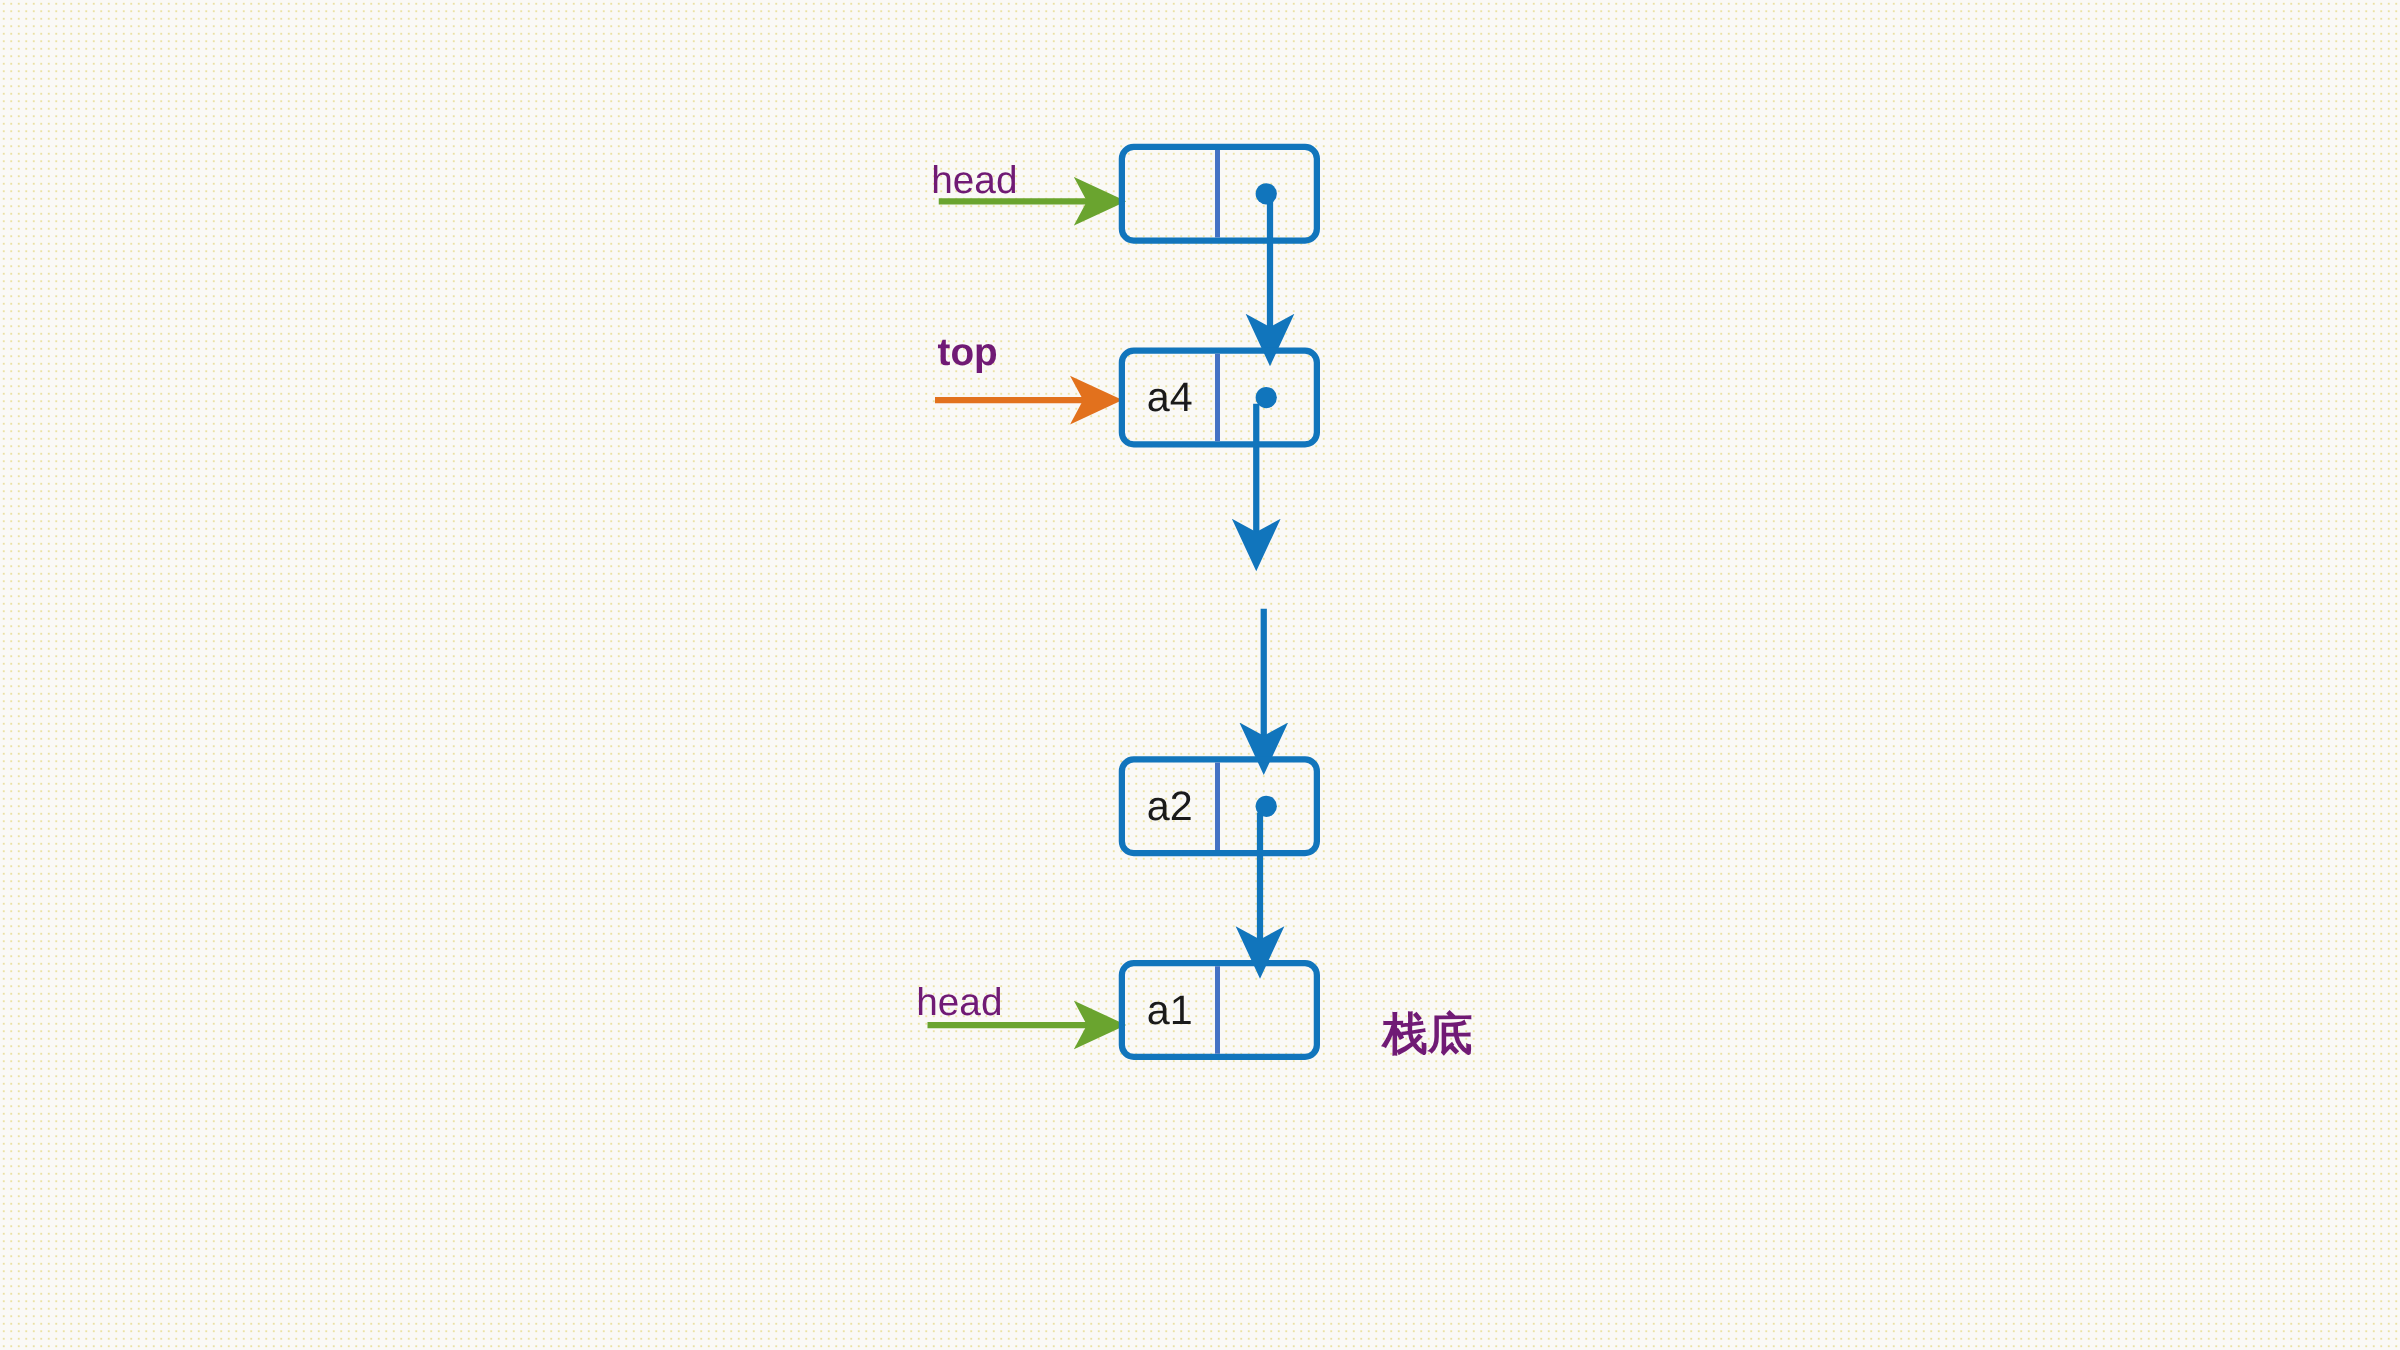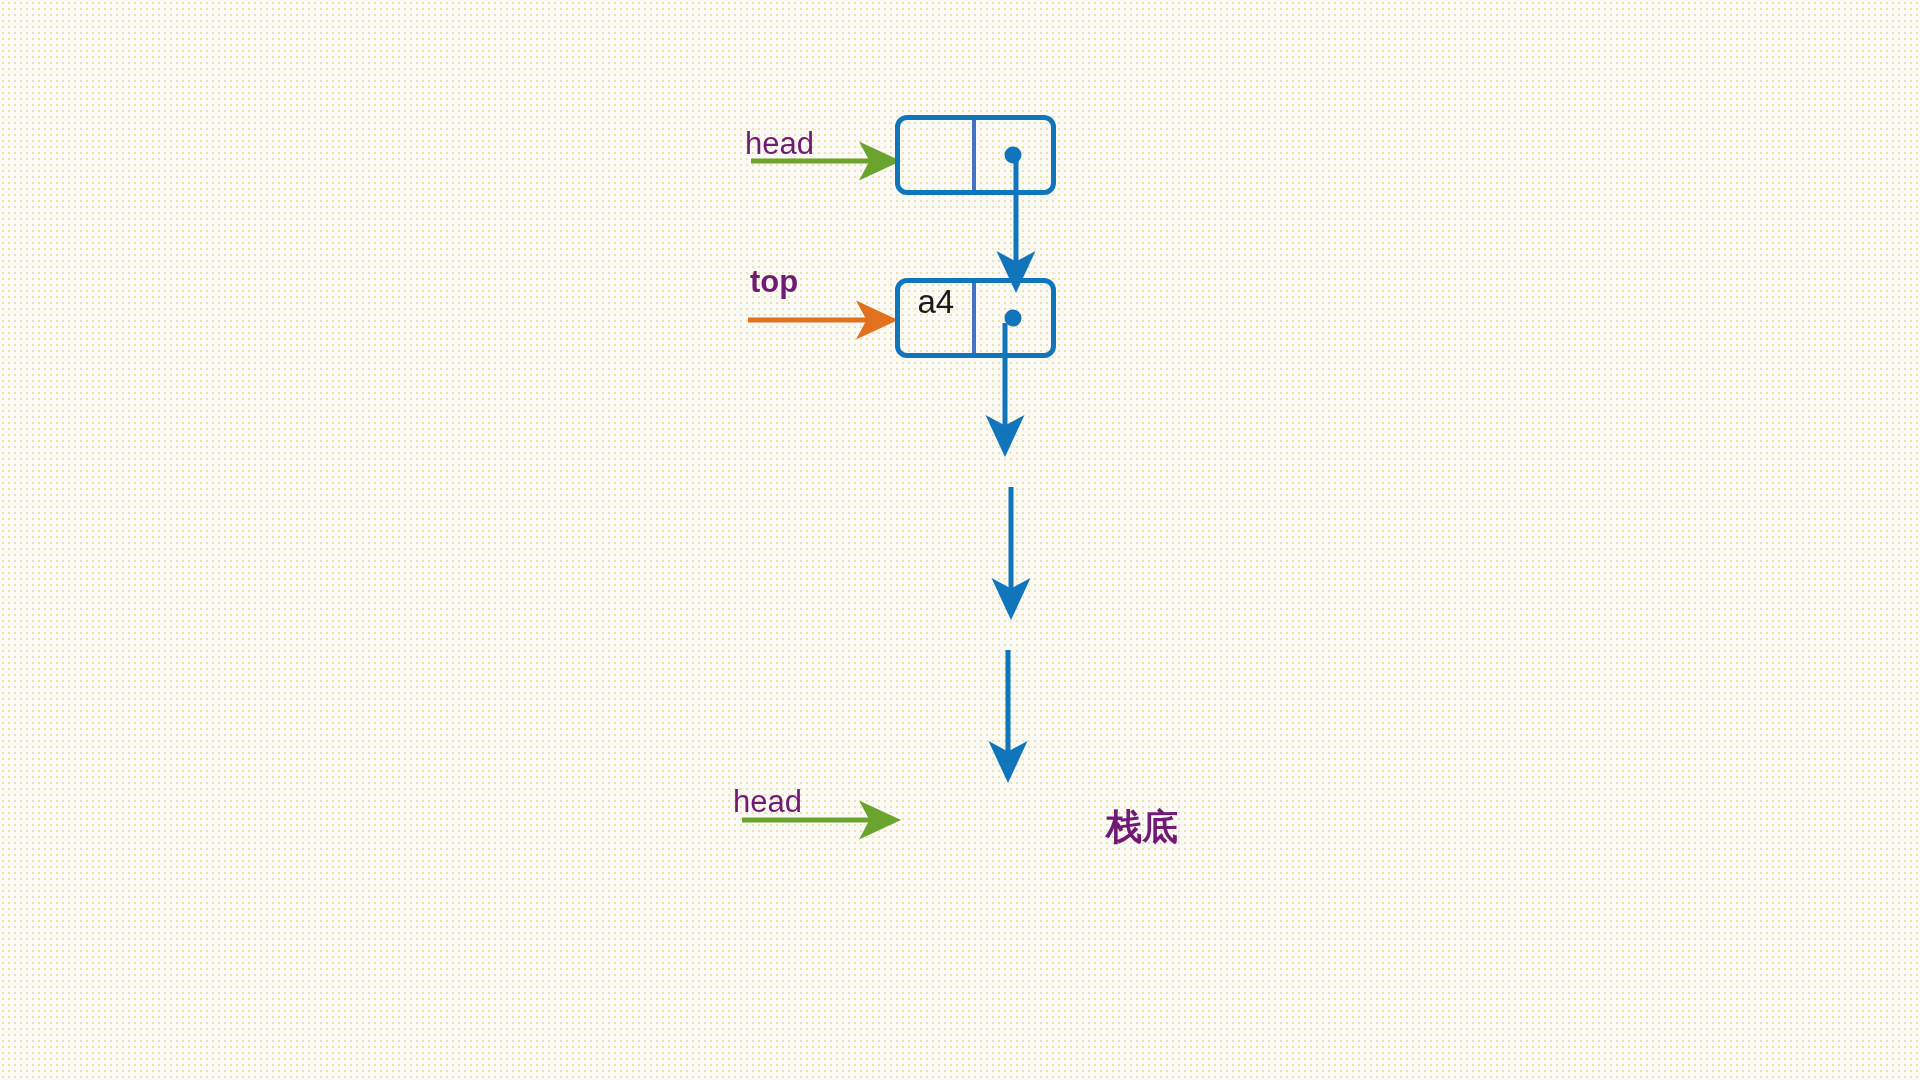--- a/index.html
+++ b/index.html
@@ -27,21 +27,21 @@
     position: absolute;
     box-sizing: border-box;
     border: 5px solid #1175bc;
     border-radius: 12px;
     background: transparent;
     display: flex;
   }
   .cell {
     box-sizing: border-box;
     display: flex;
-    align-items: flex-start;
+    align-items: center;
     justify-content: center;
     font-size: 33px;
     color: #1a1a1a;
     font-family: "Liberation Sans", sans-serif;
   }
   .cell-data {
     width: 50%;
     border-right: 4px solid #4472c4;
   }
   .cell-next {
@@ -140,21 +140,35 @@
   <div class="node" style="left:895px; top:278px; width:161px; height:80px;">
     <div class="cell cell-data">
       <span>a4</span>
     </div>
     <div class="cell cell-next">
       <span class="ptr-dot"></span>
     </div>
   </div>
 
 
+  <div class="node" style="left:895px; top:605px; width:161px; height:80px;">
+    <div class="cell cell-data">
+      <span>a2</span>
+    </div>
+    <div class="cell cell-next">
+      <span class="ptr-dot"></span>
+    </div>
+  </div>
 
+  <div class="node" style="left:895px; top:768px; width:161px; height:80px;">
+    <div class="cell cell-data">
+      <span>a1</span>
+    </div>
+    <div class="cell cell-next"></div>
+  </div>
 
   <div class="label" style="left:745px; top:126px;">head</div>
 
   <div class="label label-bold" style="left:750px; top:264px;">top</div>
 
   <div class="label" style="left:733px; top:784px;">head</div>
 
   <div class="label label-cjk" style="left:1106px; top:803px;">栈底</div>
 
 </div>

